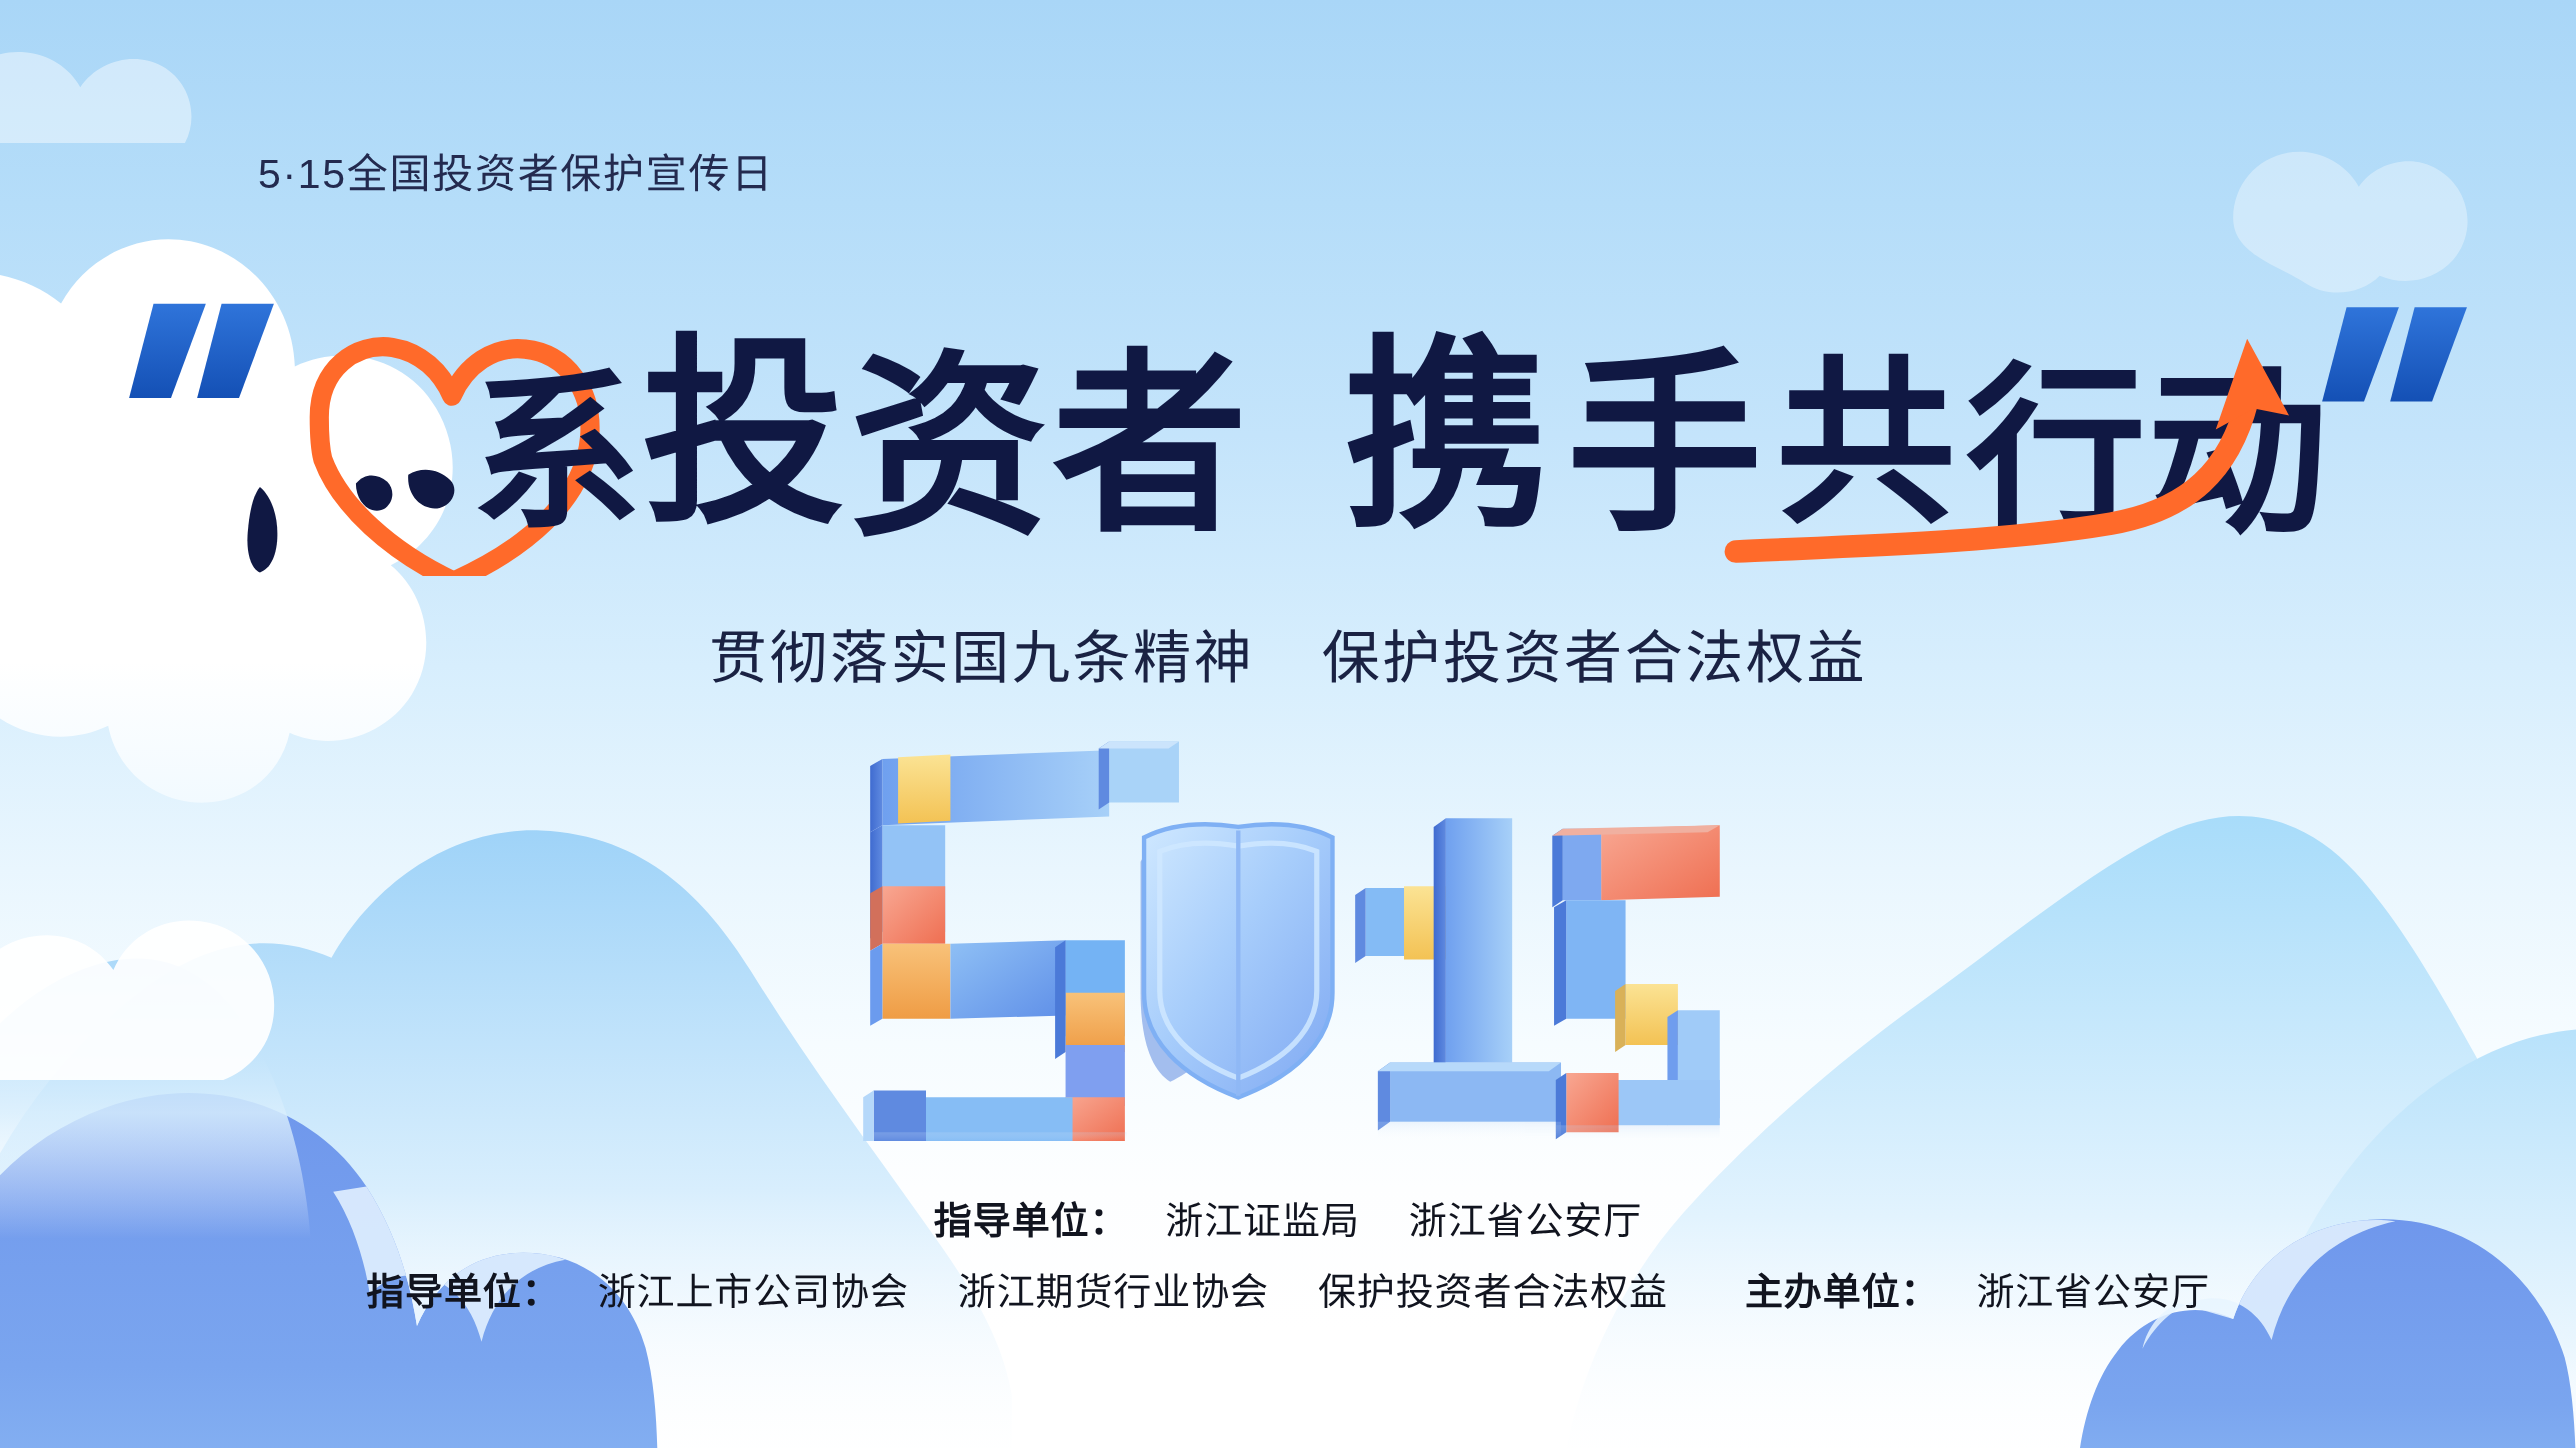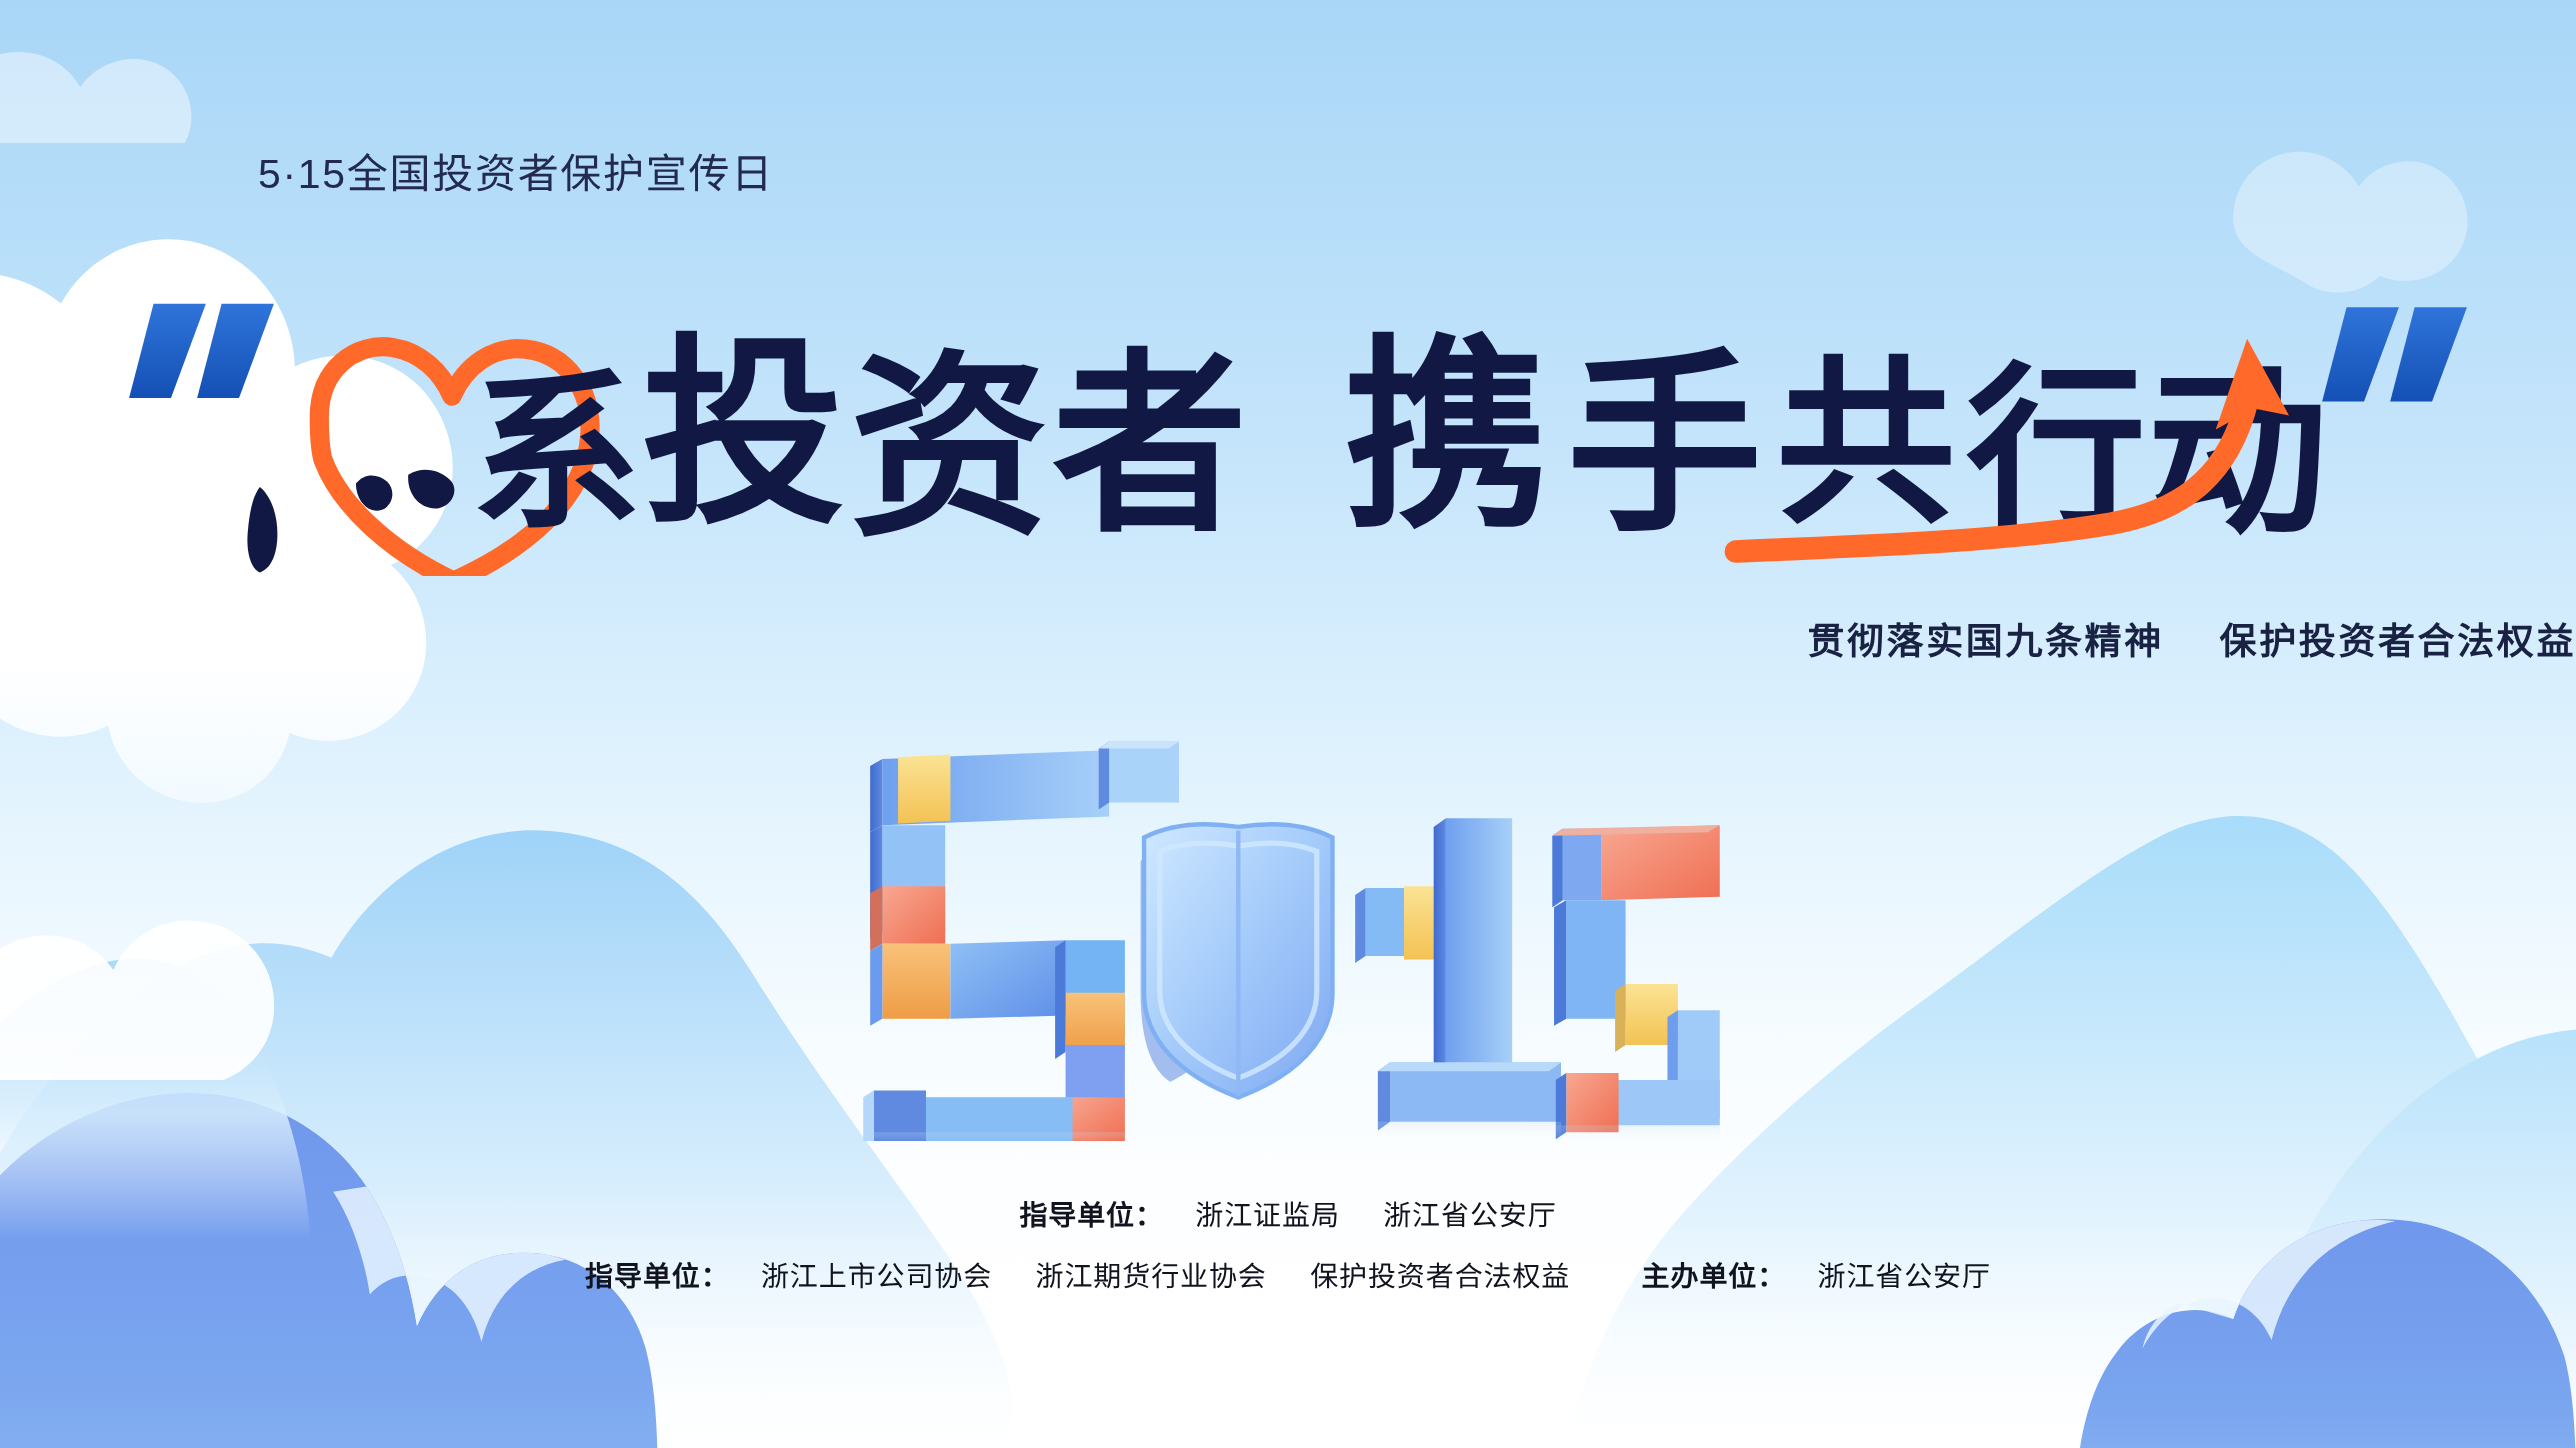--- a/index.html
+++ b/index.html
@@ -64,23 +64,23 @@
     font-weight: 700;
     fill: #101843;
   }
 
   
   .subtitle {
     position: absolute;
     left: 0;
     right: 0;
     top: 611px;
-    text-align: right;
-    font-size: 37px;
-    font-weight: 700;
+    text-align: center;
+    font-size: 58px;
+    font-weight: 400;
     letter-spacing: 2.6px;
     color: #1a2243;
     white-space: nowrap;
   }
   .subtitle .gap { display: inline-block; width: 30px; }
 
   
   .logo515 {
     position: absolute;
     left: 50%;
@@ -93,21 +93,21 @@
 
   
   .credits {
     position: absolute;
     left: 0;
     right: 0;
     top: 1202px;
     text-align: center;
   }
   .credit-line {
-    font-size: 28px;
+    font-size: 38px;
     color: #11141f;
     white-space: nowrap;
     letter-spacing: 0.9px;
     line-height: 1.0;
   }
   .credit-line.line1 { margin-bottom: 33px; }
   .credit-lbl { font-weight: 700; }
   .credit-val { font-weight: 400; }
   .sp-sm { display:inline-block; width: 14px; }
   .sp-md { display:inline-block; width: 26px; }

